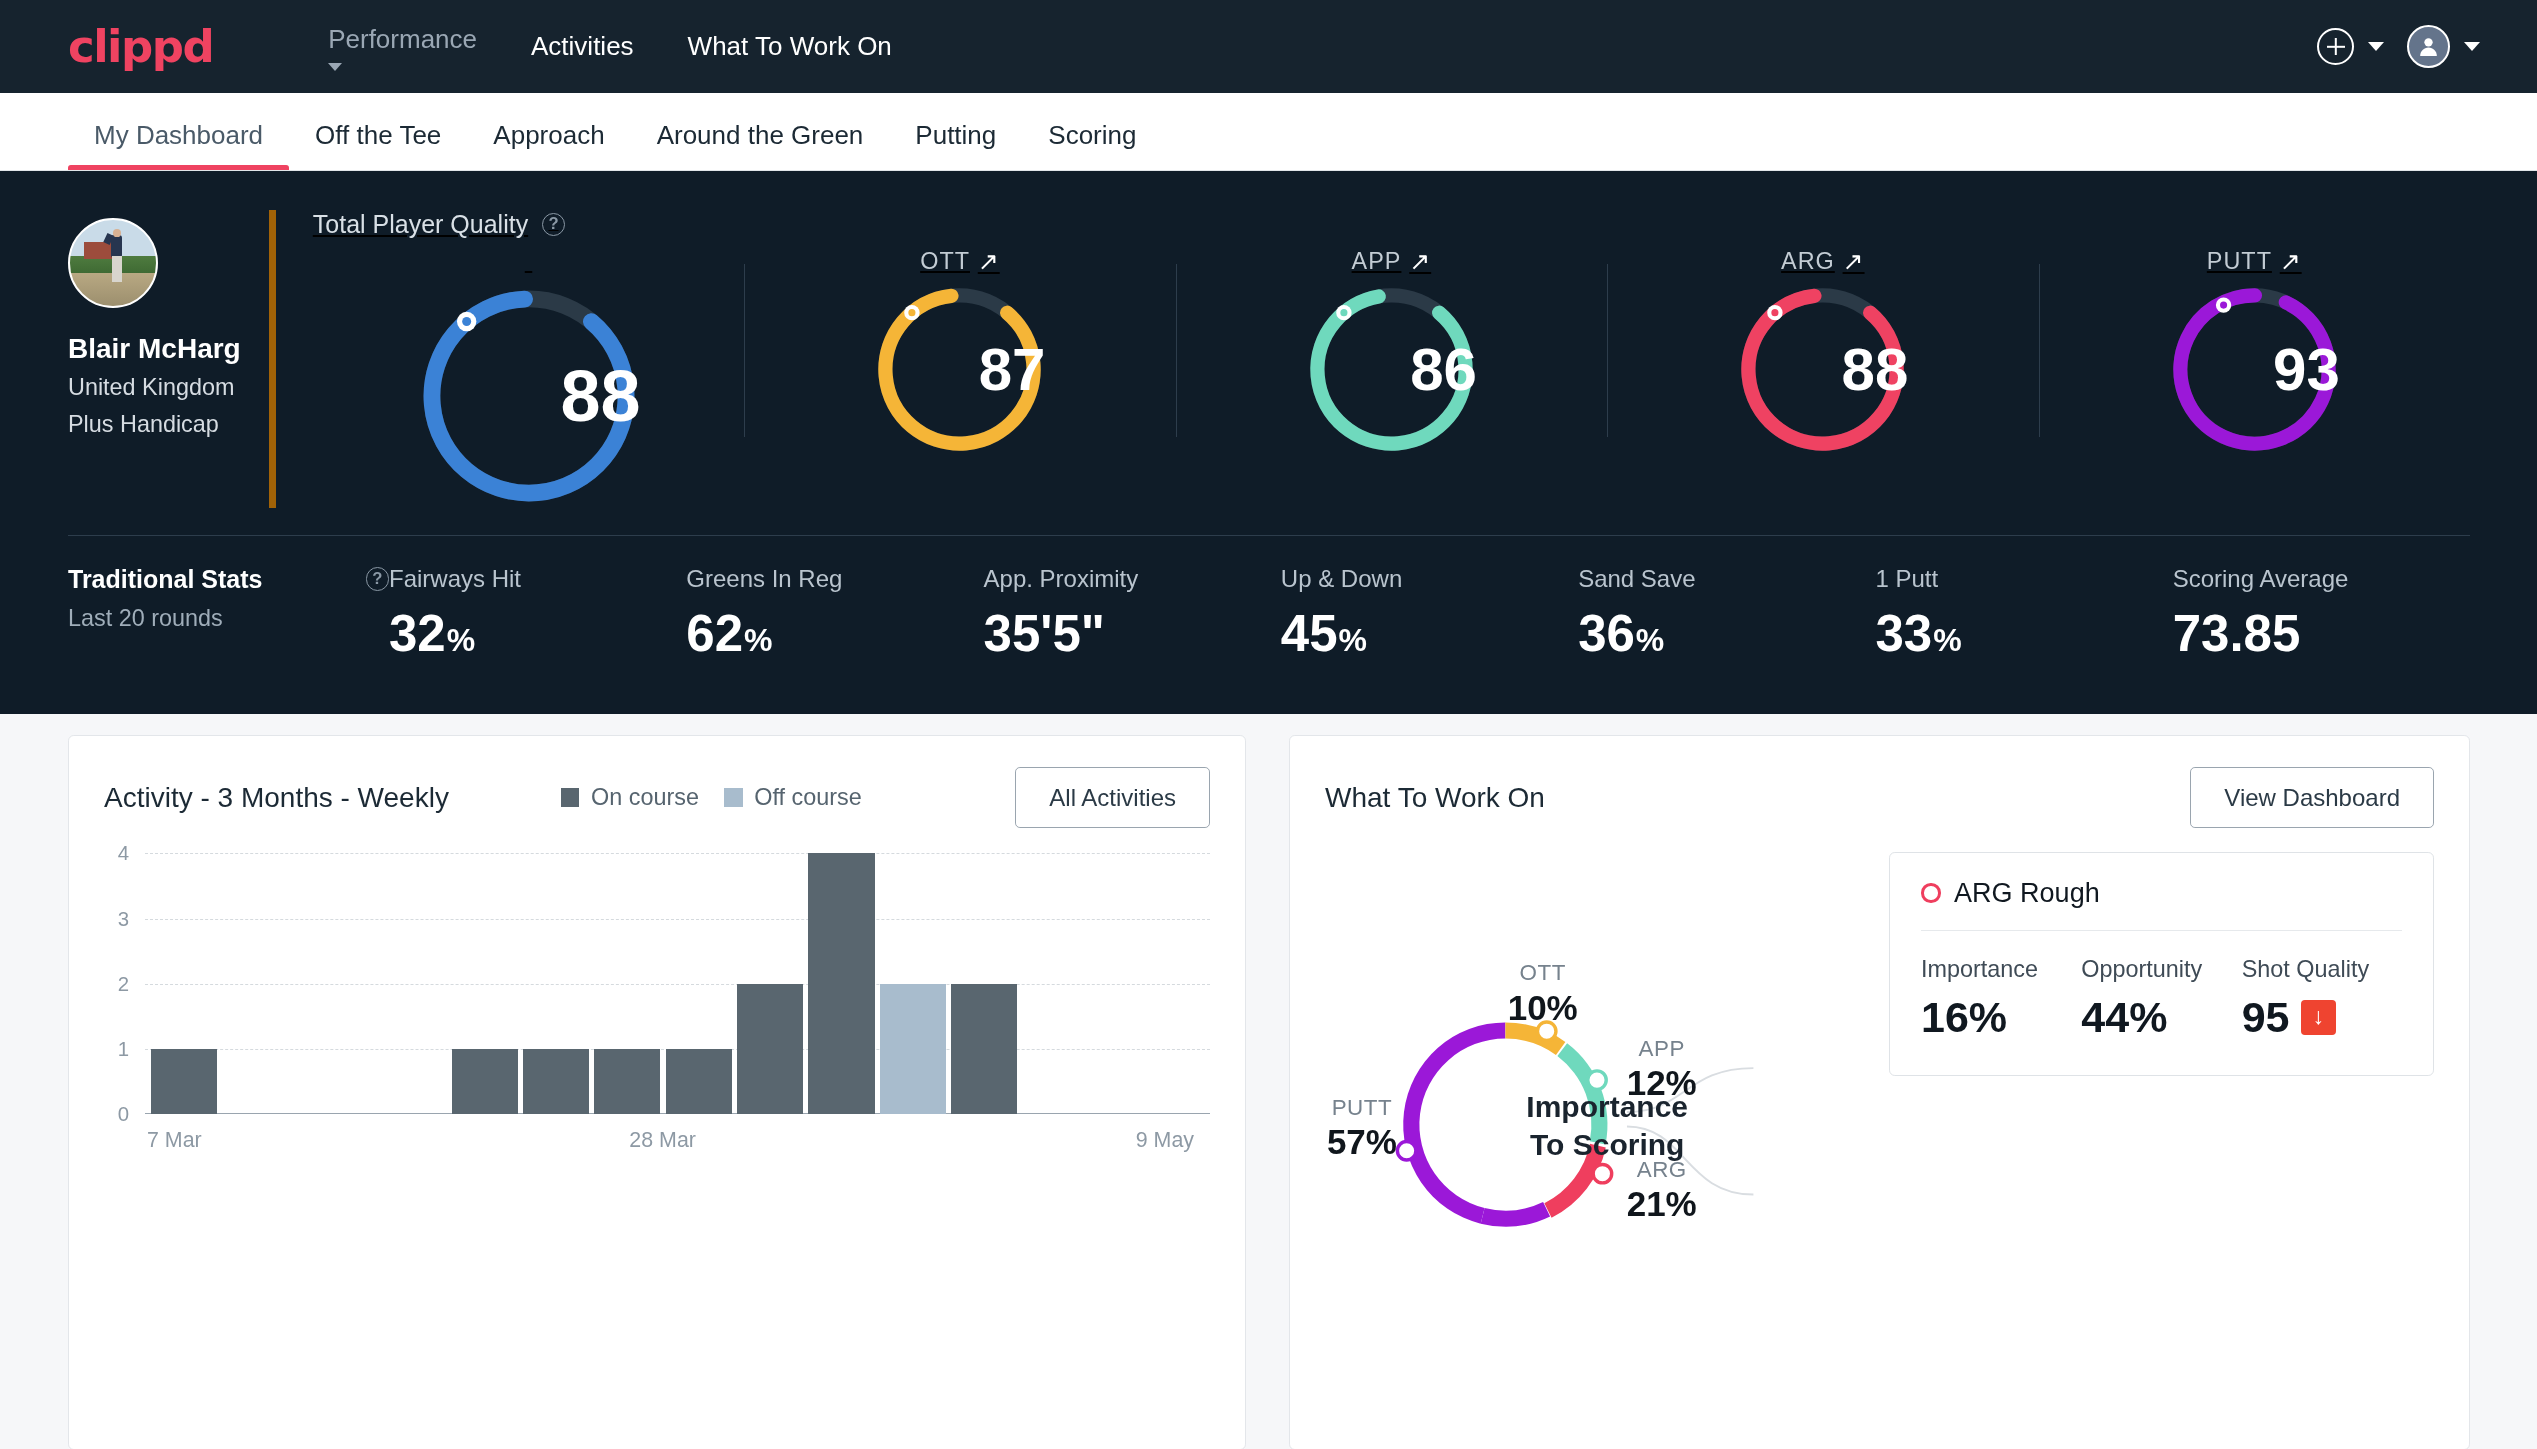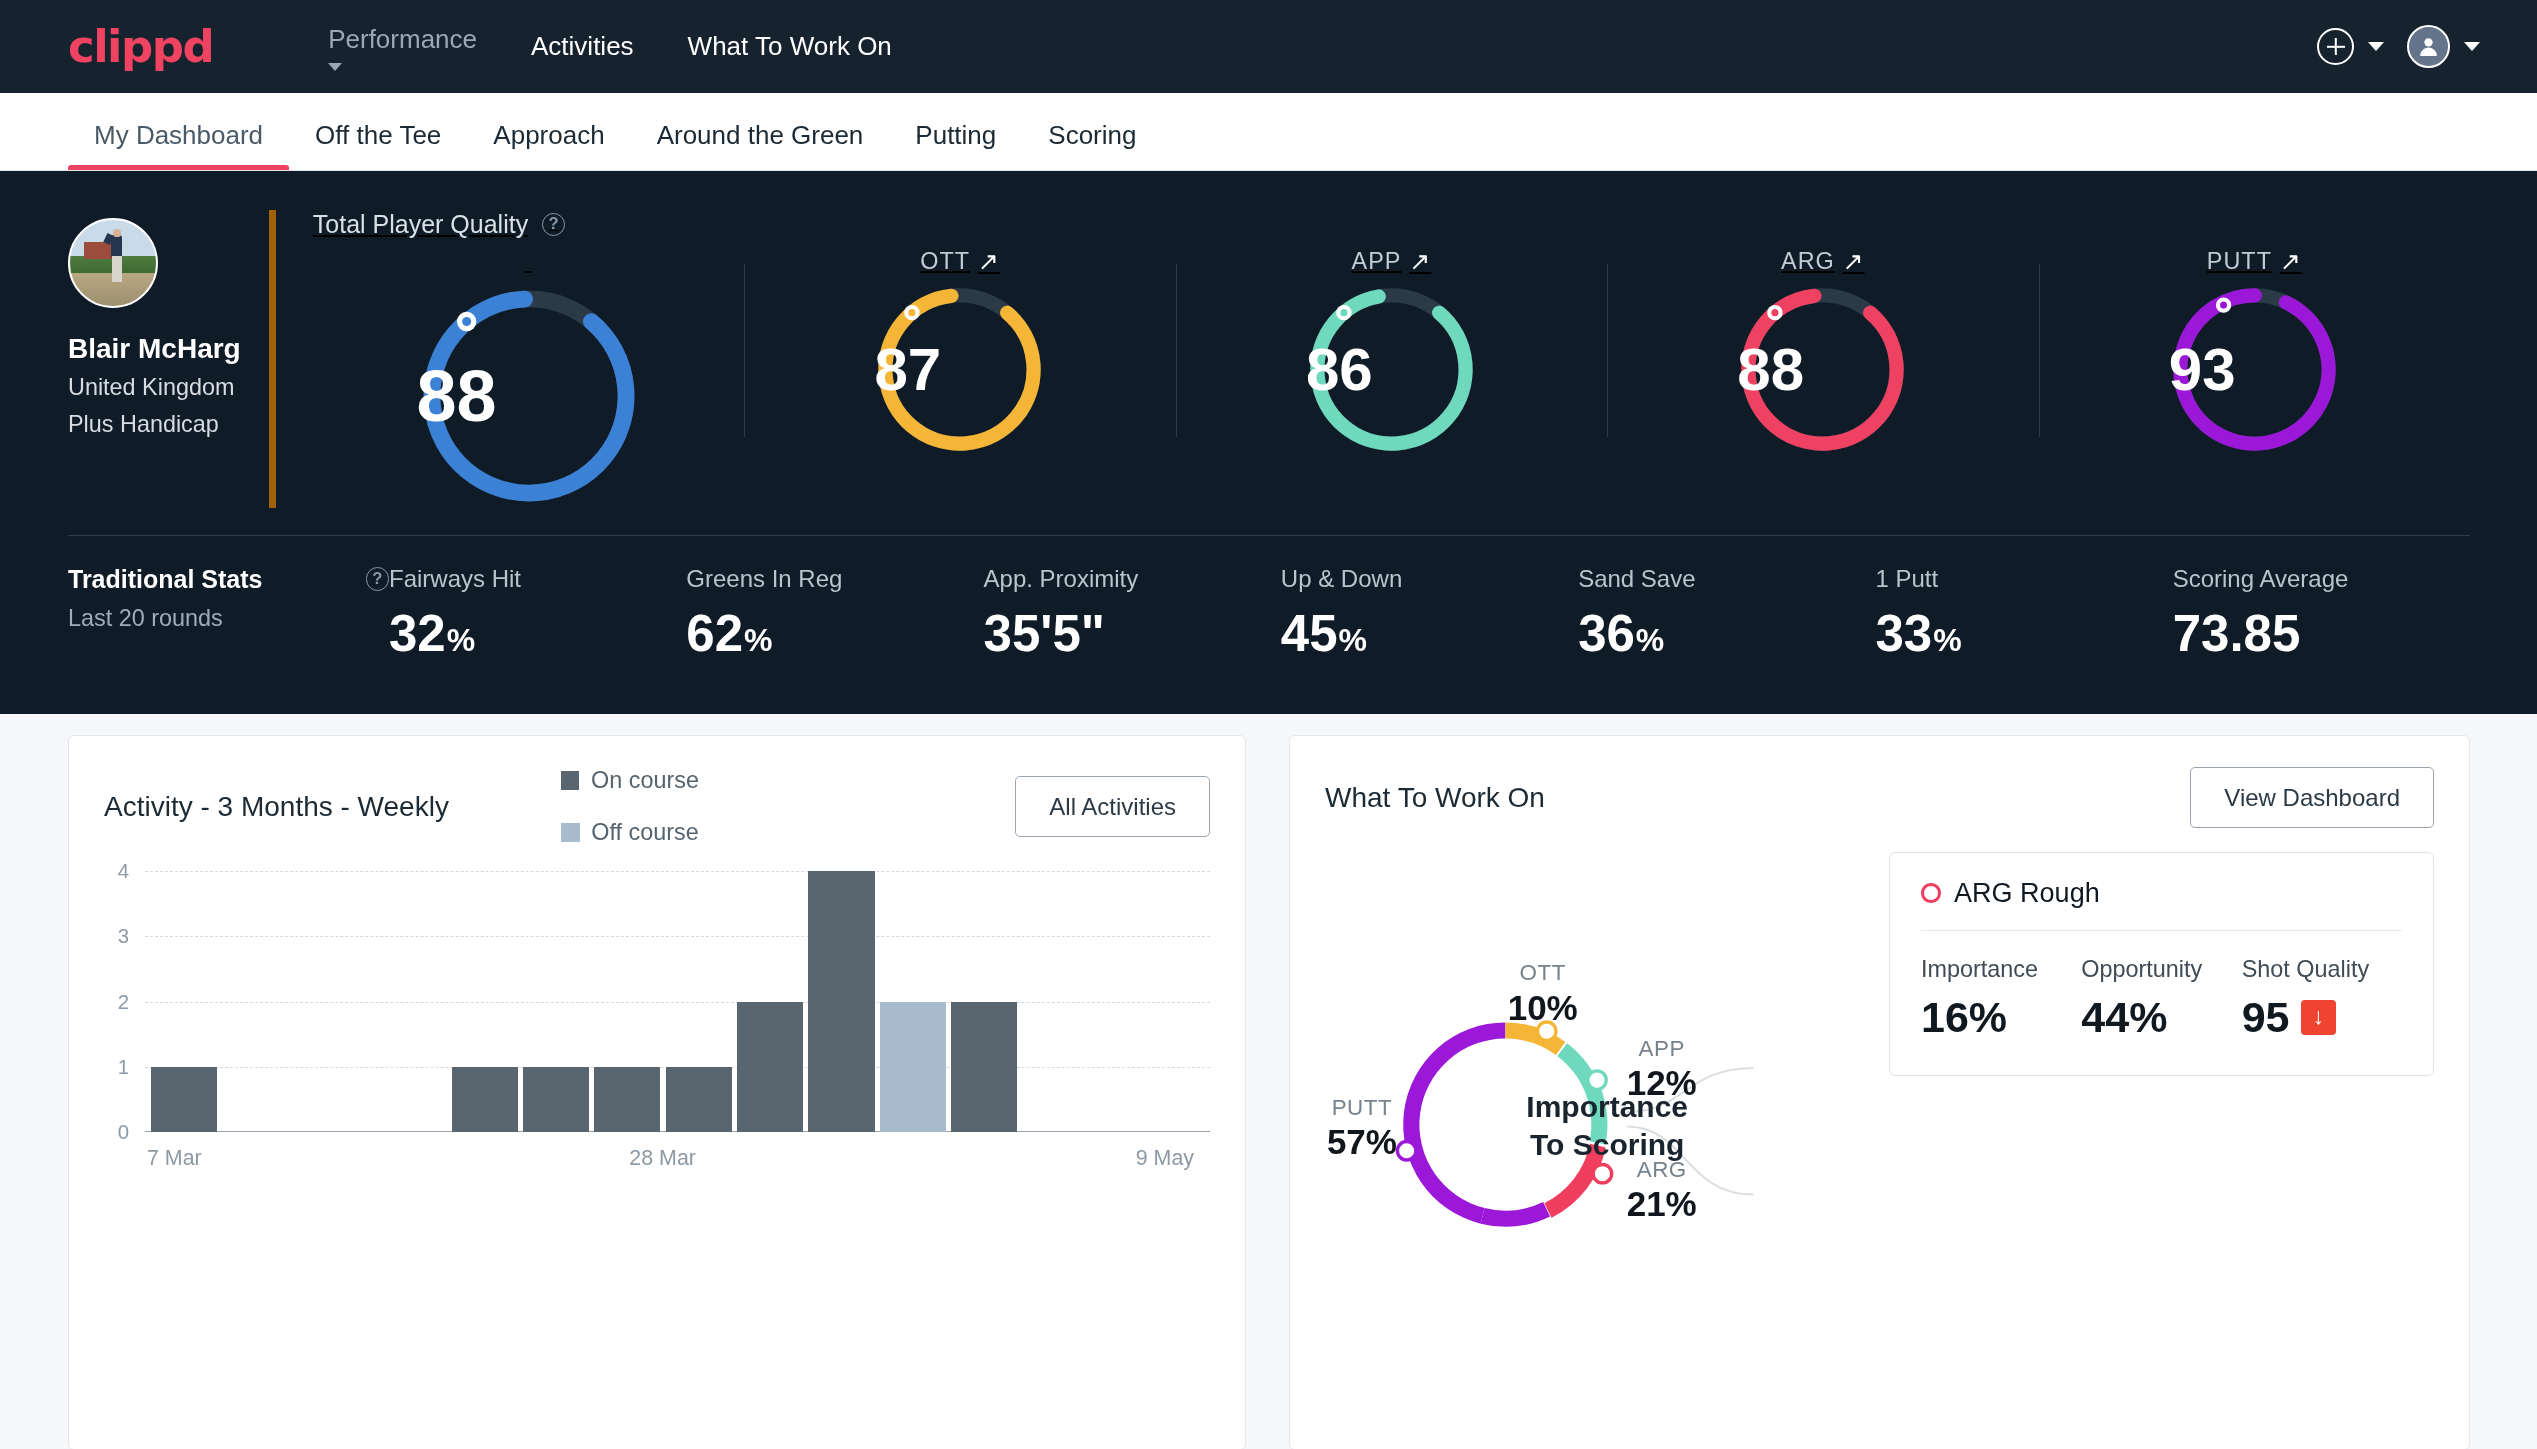--- a/index.html
+++ b/index.html
@@ -53,21 +53,21 @@
   .psub { color: #d6dce2; font-size: 23.4px; margin-top: 9.7px; }
 
   .quality { flex: 1; border-left: 7px solid #a16207; padding-left: 37px; margin-left: 5.8px; text-decoration: underline; }
   .qtitle { color: #d9e0e6; font-size: 25px; display: flex; align-items: center; gap: 13.6px; }
   .help { width: 23.4px; height: 23.4px; border-radius: 50%; border: 1.9px solid #8a98a5; color: #8a98a5; font-size: 16.6px; display: inline-flex; align-items: center; justify-content: center; font-weight: bold; }
   .rings { display: flex; align-items: flex-start; margin-top: 7.8px; }
   .ringcell { flex: 1; display: flex; flex-direction: column; align-items: center; position: relative; }
   .ringcell + .ringcell::before { content: ""; position: absolute; left: 0; top: 17.5px; bottom: 17.5px; width: 1px; background: #2d3d4c; }
   .ringlabel { color: #c3ccd4; font-size: 23.4px; letter-spacing: 1px; display: flex; align-items: center; gap: 7.8px; margin-bottom: 7.8px; height: 29px; }
   .arrow-up { font-size: 25px; color: #fff; line-height: 1; }
-  .ringwrap { position: relative; display: flex; align-items: center; justify-content: flex-start; }
+  .ringwrap { position: relative; display: flex; align-items: center; justify-content: flex-end; }
   .ringnum { position: absolute; color: #ffffff; font-weight: bold; font-family: "Liberation Sans", sans-serif; }
   .ring-main .ringnum { font-size: 72px; }
   .ring-sm .ringnum { font-size: 60px; }
 
   
   .hero-div { height: 1px; background: #2d3d4c; margin: 27px 0 0 0; }
 
   
   .tstats { display: flex; align-items: flex-start; padding: 29px 0 21.4px 0; }
   .tstats-label { width: 321px; flex: none; }
@@ -78,21 +78,21 @@
   .tstat-val { color: #ffffff; font-size: 51px; font-weight: bold; margin-top: 11.7px; display: flex; align-items: baseline; }
   .tstat-unit { font-size: 32px; font-weight: bold; margin-left: 1px; }
 
   
   .bottom { flex: 1; background: #f6f7f9; padding: 21.4px 68px 0 68px; display: flex; gap: 43px; }
   .card { background: #ffffff; border: 1px solid #e3e6ea; border-radius: 5.8px; padding: 31px 35px; display: flex; flex-direction: column; }
   .card-left { width: 1178px; flex: none; }
   .card-right { flex: 1; }
   .card-head { display: flex; align-items: center; gap: 19px; }
   .card-title { font-size: 28px; color: #1c2a35; font-weight: 500; }
-  .legend { display: flex; align-items: center; gap: 25px; margin-left: 93px; flex-direction: column; }
+  .legend { display: flex; align-items: center; gap: 25px; margin-left: 93px; }
   .legend-item { display: flex; align-items: center; gap: 11.7px; font-size: 23.4px; color: #56646f; }
   .swatch { width: 18.5px; height: 18.5px; }
   .btn { margin-left: auto; border: 1.5px solid #9aa5af; background: #fff; border-radius: 4.9px; padding: 15.6px 33px; font-size: 24px; color: #2b3a46; font-weight: 500; cursor: pointer; font-family: "Liberation Sans", sans-serif; }
 
   
   .chart { position: relative; margin-top: 25px; height: 261px; }
   .ytick { position: absolute; left: 0; font-size: 20.4px; color: #8d99a4; transform: translateY(-50%); width: 25px; text-align: right; }
   .grid { position: absolute; left: 41px; right: 0; border-top: 1.5px dashed #d5dade; }
   .axis { position: absolute; left: 41px; right: 0; bottom: 0; border-top: 1.9px solid #9aa5af; }
   .bars { position: absolute; left: 41px; right: 0; top: 0; bottom: 0; }

